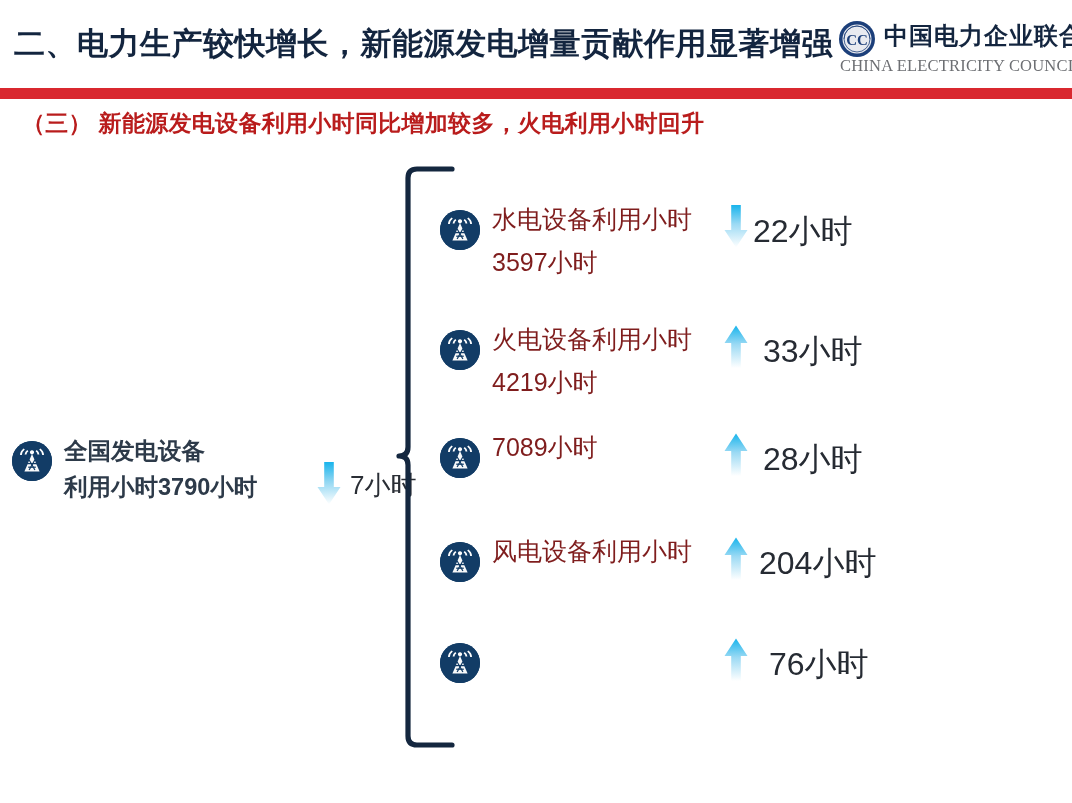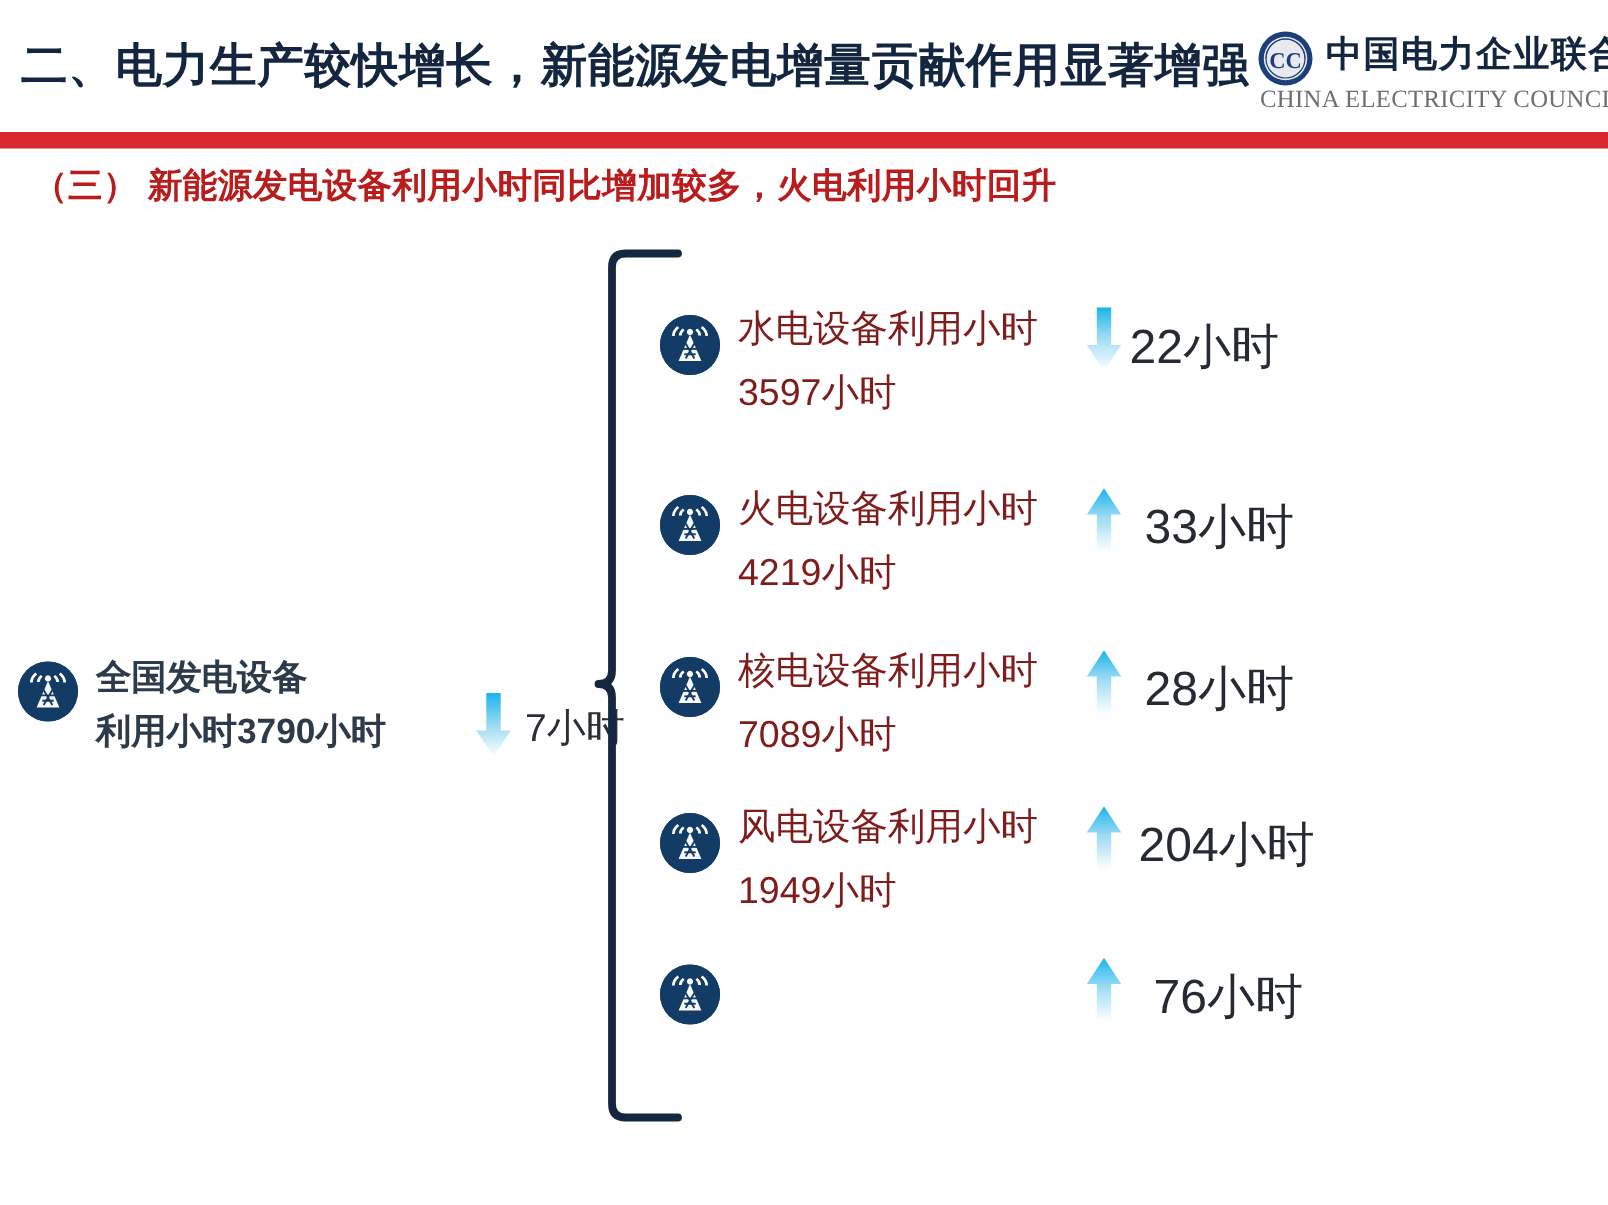--- a/index.html
+++ b/index.html
@@ -386,21 +386,20 @@
           </g>
           <g stroke="#123c66" stroke-width="1.25" fill="none">
             <path d="M15.0 22.6 L25.0 22.6"></path>
             <path d="M16.2 26.2 L23.8 26.2"></path>
             <path d="M17.0 18.8 L22.9 29.0"></path>
             <path d="M23.0 18.8 L17.1 29.0"></path>
           </g>
         </svg>
       </div>
       <div class="branch-label">
-        <div>核电设备利用小时</div>
         <div>7089小时</div>
       </div>
       <div class="branch-delta">
         <div class="arrow" style="left:0px; top:0px;">
           <svg width="26" height="46" viewBox="0 0 26 46">
             <defs>
               <linearGradient id="gup-3" x1="0" y1="0" x2="0" y2="1">
                 <stop offset="0%" stop-color="#18b4ec"></stop>
                 <stop offset="45%" stop-color="#9cdaf4"></stop>
                 <stop offset="100%" stop-color="#ffffff"></stop>
@@ -428,21 +427,20 @@
           <g stroke="#123c66" stroke-width="1.25" fill="none">
             <path d="M15.0 22.6 L25.0 22.6"></path>
             <path d="M16.2 26.2 L23.8 26.2"></path>
             <path d="M17.0 18.8 L22.9 29.0"></path>
             <path d="M23.0 18.8 L17.1 29.0"></path>
           </g>
         </svg>
       </div>
       <div class="branch-label">
         <div>风电设备利用小时</div>
-        <div>1949小时</div>
       </div>
       <div class="branch-delta">
         <div class="arrow" style="left:0px; top:0px;">
           <svg width="26" height="46" viewBox="0 0 26 46">
             <defs>
               <linearGradient id="gup-4" x1="0" y1="0" x2="0" y2="1">
                 <stop offset="0%" stop-color="#18b4ec"></stop>
                 <stop offset="45%" stop-color="#9cdaf4"></stop>
                 <stop offset="100%" stop-color="#ffffff"></stop>
               </linearGradient>

